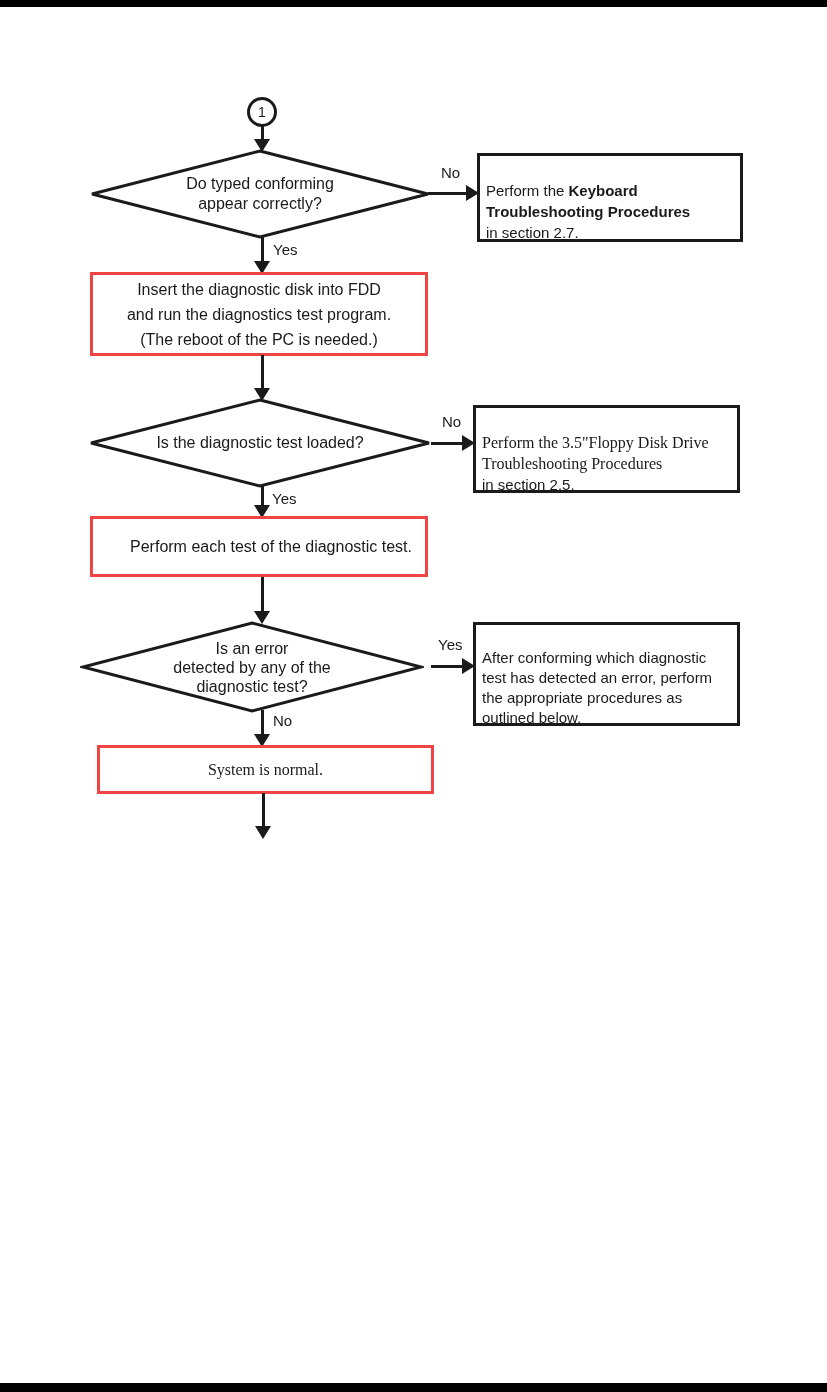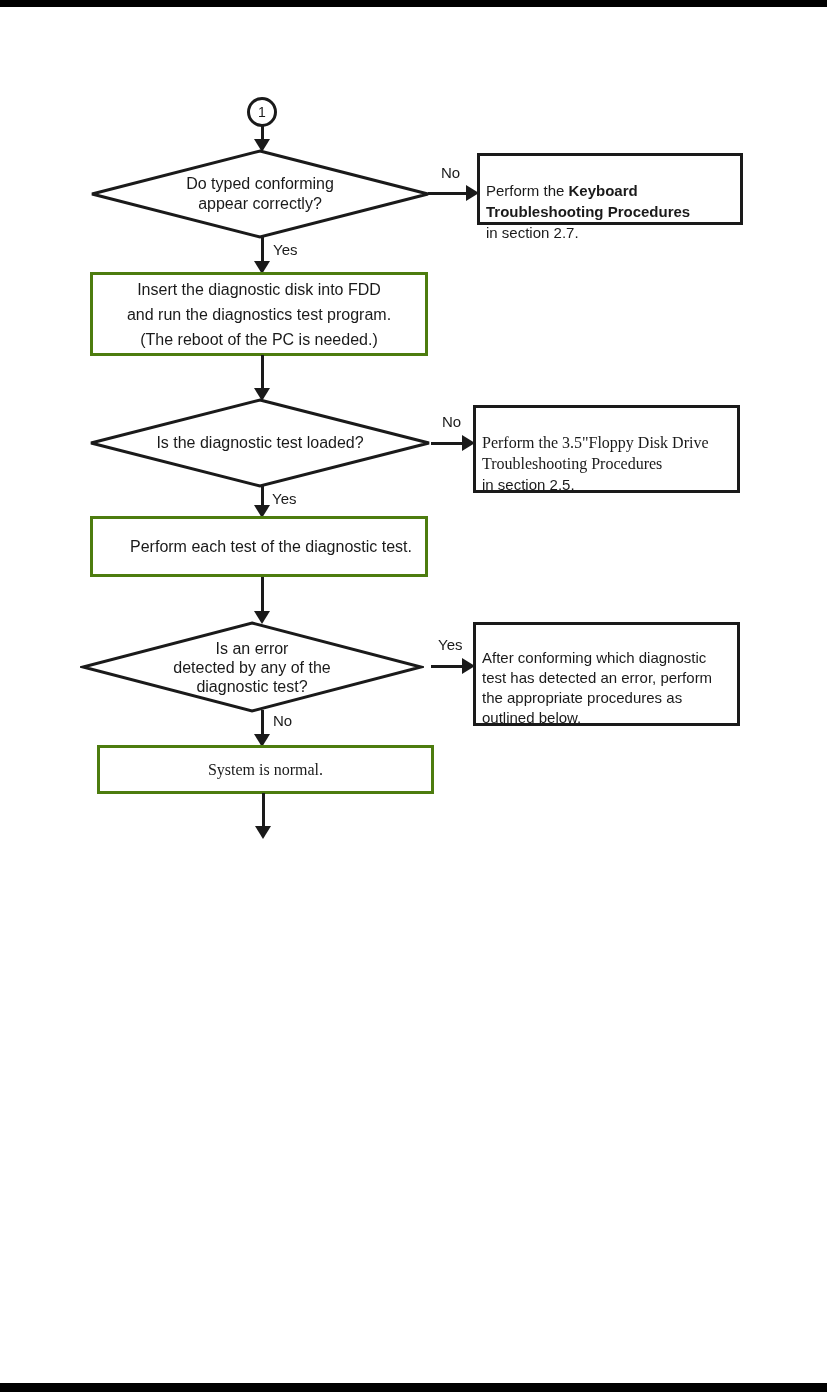--- a/index.html
+++ b/index.html
@@ -25,21 +25,21 @@
   .diamond-wrap { position:absolute; }
   .diamond-wrap svg { display:block; }
   .diamond-text {
     position:absolute; left:0; top:0; width:100%; height:100%;
     display:flex; align-items:center; justify-content:center;
     text-align:center; white-space:pre-line;
     font-size:16px; line-height:20px;
   }
 
   .process {
-    border:3px solid #4d7c0f; background:#fff;
+    border:3px solid #ef4444; background:#fff;
     text-align:center; white-space:pre-line;
     font-size:16px;
   }
   .process.tall { line-height:25px; }
 
   .sidebox {
     position:absolute; border:3px solid #1a1a1a; background:#fff;
     font-size:15px; line-height:21px; padding:3px 6px;
     white-space:pre-line; text-align:left;
   }
@@ -91,21 +91,21 @@
     </svg>
     <div class="diamond-text">Do typed conforming
 appear correctly?</div>
   </div>
 
   <div class="edge-label" style="left:441px; top:164px;">No</div>
   <div class="arr-h" style="left:428px; top:185px; width:51px;">
     <div class="shaft" style="right:11px;"></div>
       <div class="head"></div>
   </div>
-  <div class="sidebox" style="left:477px; top:153px; width:266px; height:72px;">
+  <div class="sidebox" style="left:477px; top:153px; width:266px; height:89px;">
     <span>Perform the </span><b>Keyboard
 Troubleshooting Procedures</b><span>
 in section 2.7.</span>
   </div>
 
   <div class="edge-label" style="left:273px; top:241px;">Yes</div>
   <div class="arr-v" style="left:254px; top:236px; height:38px;">
     <div class="shaft" style="height:25px;"></div>
       <div class="head"></div>
   </div>

